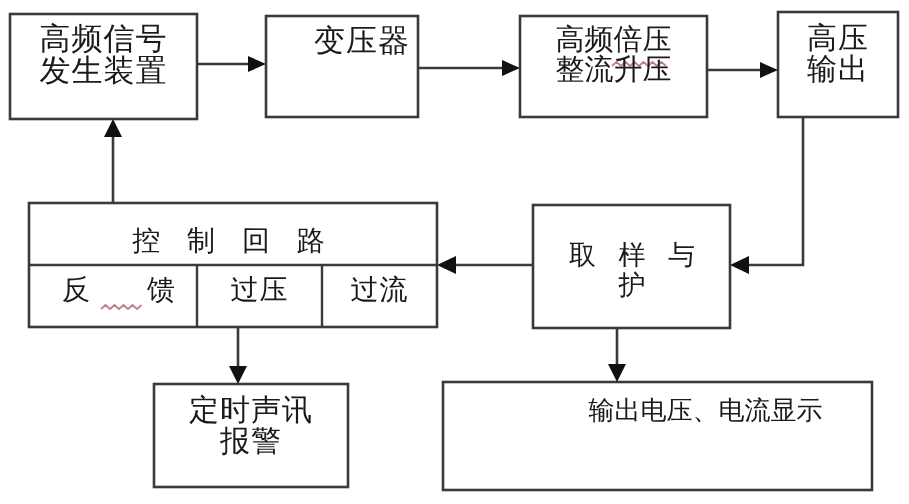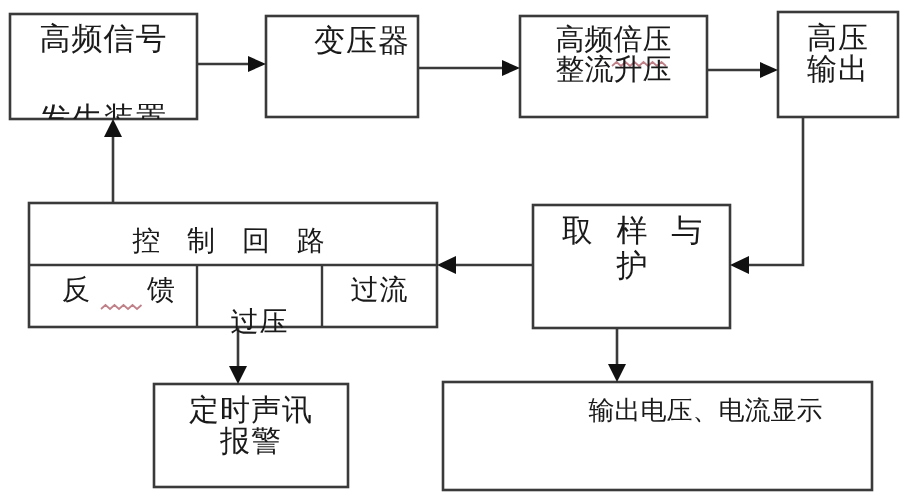--- a/index.html
+++ b/index.html
@@ -19,28 +19,28 @@
     display:flex;flex-direction:column;
     align-items:center;justify-content:flex-start;
     color:#1a1a1a;
     font-family:"DejaVu Sans","Liberation Sans",sans-serif;
     line-height:1.04;
     white-space:pre;
     pointer-events:none;
     overflow:hidden;
   }
   .node-label .ln{display:block;}
-  .s-hf-gen{font-size:31px;letter-spacing:1px;gap:48px;}
+  .s-hf-gen{font-size:31px;letter-spacing:1px;}
   .s-trans{font-size:31px;letter-spacing:1px;margin-left:20px;}
   .s-mult{font-size:29px;letter-spacing:0px;}
   .s-hv{font-size:30px;letter-spacing:1px;}
   .s-ctrl{font-size:28px;letter-spacing:9px;}
   .s-cell{font-size:28px;letter-spacing:1px;}
   .s-cell-fb{font-size:28px;letter-spacing:13px;padding-left:12px;}
-  .s-sample{font-size:31px;letter-spacing:7px;}
+  .s-sample{font-size:27px;letter-spacing:7px;justify-content:center;}
   .s-alarm{font-size:30px;letter-spacing:1px;}
   .s-display{font-size:26px;letter-spacing:0px;margin-left:48px;}
 </style>
 </head>
 <body>
 
 <div id="diagram-root">
 
   <svg id="diagram" viewBox="0 0 909 504">
 
@@ -128,21 +128,21 @@
   </div>
 
   <div class="node-label s-ctrl" style="left:29px;top:216px;width:408px;height:49px;justify-content:center;">
     <span class="ln">控 制 回 路</span>
   </div>
 
   <div class="node-label s-cell-fb" style="left:29px;top:275px;width:168px;height:52px;">
     <span class="ln">反  馈</span>
   </div>
 
-  <div class="node-label s-cell" style="left:197px;top:275px;width:125px;height:52px;margin-top:32px;">
+  <div class="node-label s-cell" style="left:197px;top:275px;width:125px;height:52px;">
     <span class="ln">过压</span>
   </div>
 
   <div class="node-label s-cell" style="left:322px;top:275px;width:115px;height:52px;">
     <span class="ln">过流</span>
   </div>
 
   <div class="node-label s-sample" style="left:541px;top:213px;width:189px;height:114px;line-height:1.12;">
     <span class="ln">取 样 与</span>
     <span class="ln">护</span>

